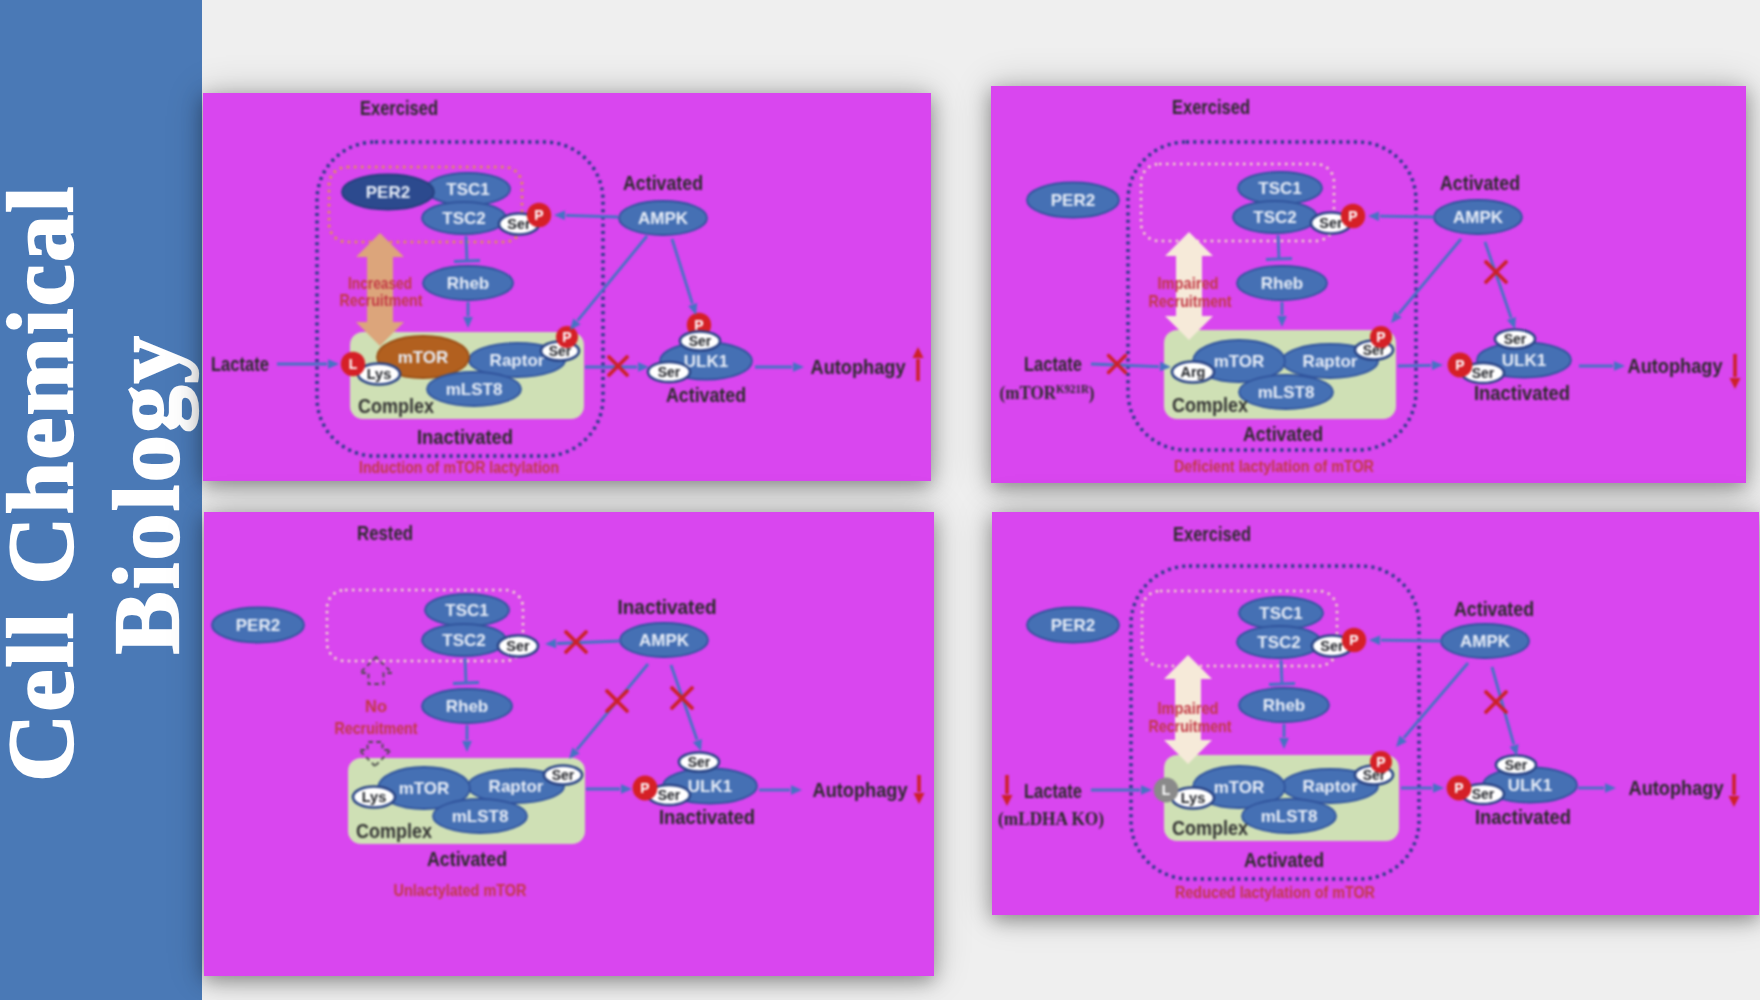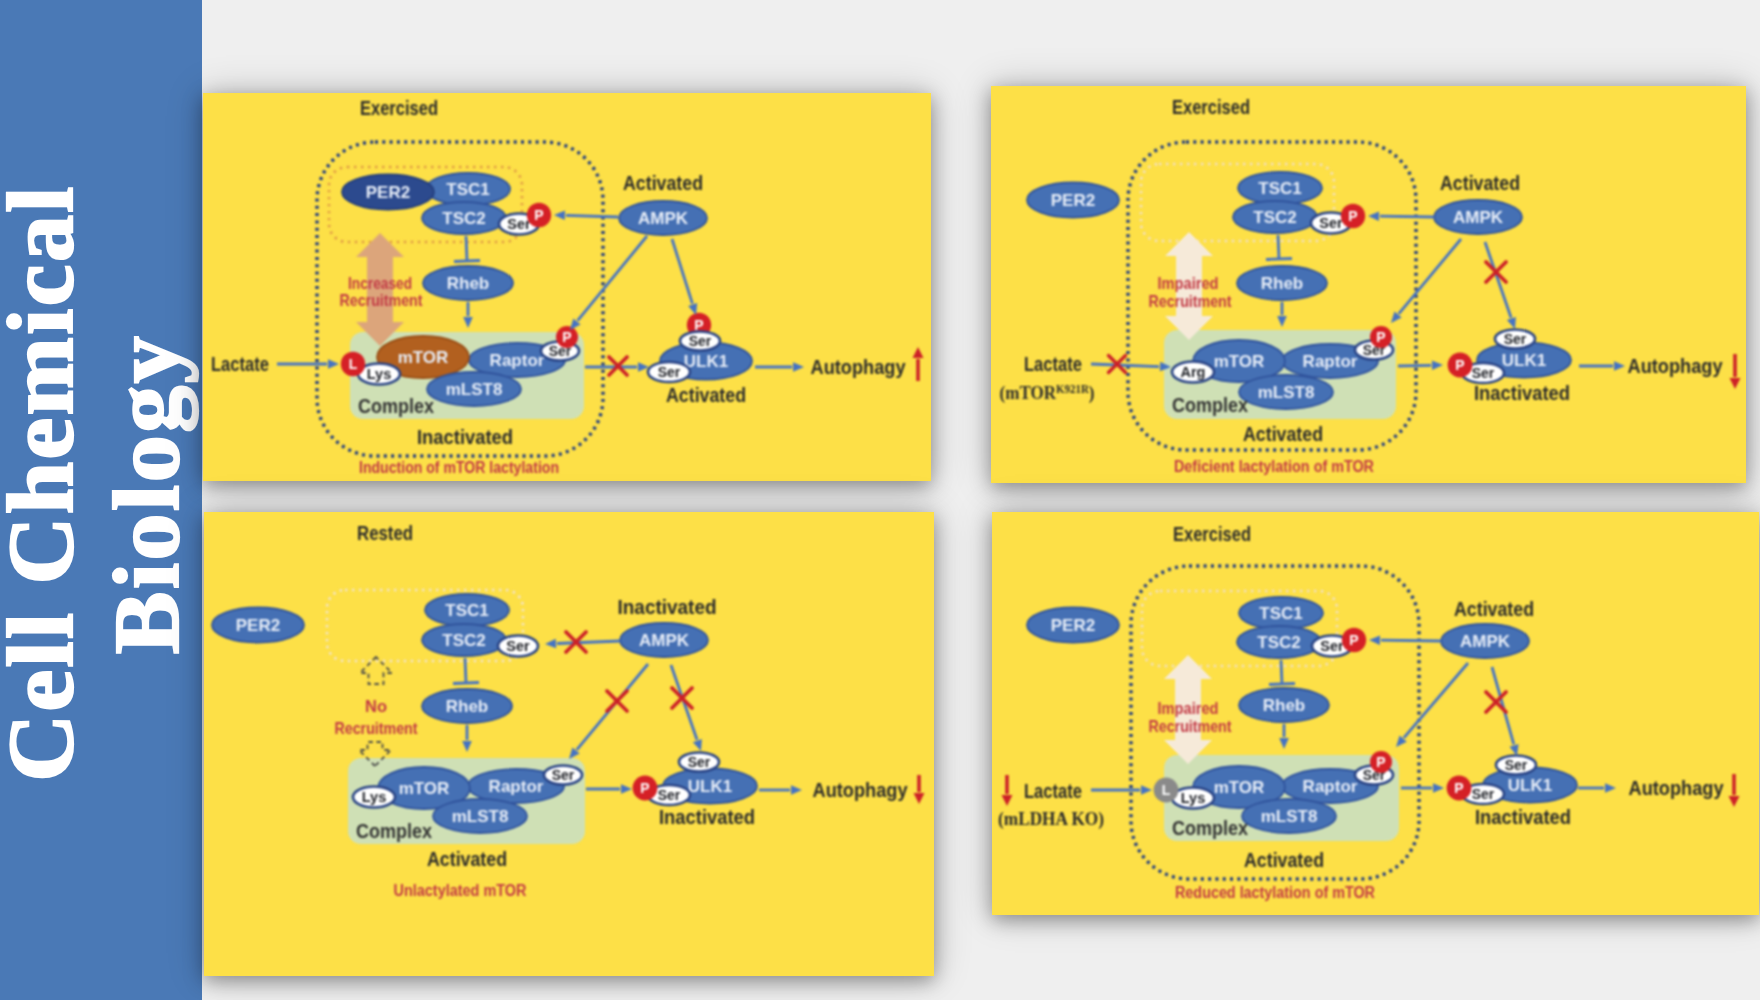--- a/index.html
+++ b/index.html
@@ -1,16 +1,16 @@
 <!DOCTYPE html>
 <html><head><meta charset="utf-8">
 <style>
 html,body{margin:0;padding:0;}
 body{width:1760px;height:1000px;background:#efefef;position:relative;overflow:hidden;font-family:"Liberation Sans",sans-serif;}
-.panel{position:absolute;background:#fde047;box-shadow:0 5px 18px rgba(0,0,0,.35), 0 0 36px rgba(0,0,0,.20);}
+.panel{position:absolute;background:#d946ef;box-shadow:0 5px 18px rgba(0,0,0,.35), 0 0 36px rgba(0,0,0,.20);}
 .panel svg{display:block;filter:blur(0.8px);}
 #sidebar{position:absolute;left:0;top:0;width:202px;height:1000px;background:#4a79b6;}
 </style></head><body>
 <div id="sidebar">
 <svg width="202" height="1000" style="filter:blur(0.5px)">
 <text transform="translate(72,483) rotate(-90)" text-anchor="middle" font-family="Liberation Serif, serif" font-weight="bold" font-size="94" letter-spacing="2.4" fill="#fff" stroke="#fff" stroke-width="2.2">Cell Chemical</text>
 <text transform="translate(178,494) rotate(-90)" text-anchor="middle" font-family="Liberation Serif, serif" font-weight="bold" font-size="94" letter-spacing="2.5" fill="#fff" stroke="#fff" stroke-width="2.2">Biology</text>
 </svg>
 </div>
 

